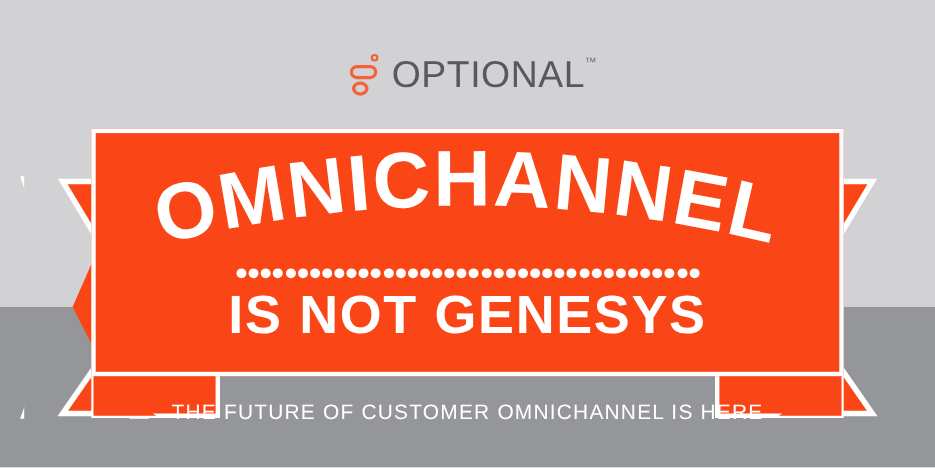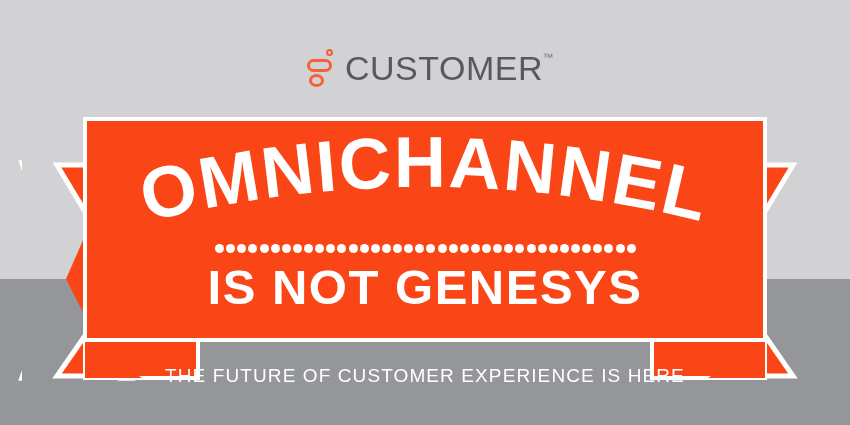--- a/index.html
+++ b/index.html
@@ -225,21 +225,21 @@
     <polygon points="765,339 765,378 708,378" fill="#fa4616"></polygon>
   </svg>
 
   <div class="logo-lockup">
     <span class="logo-mark">
       <span class="lm-dot"></span>
       <span class="lm-pill"></span>
       <span class="lm-oval"></span>
     </span>
     <span class="logo-word">
-      <span>CUSTOMER</span>
+      <span>OPTIONAL</span>
       <sup class="logo-tm">™</sup>
     </span>
   </div>
 
   <div class="banner-panel"></div>
 
   <div class="headline-wrap">
     <svg class="headline-svg" viewBox="0 0 684 130">
       <defs>
         <path id="archPath" d="M 26,112 Q 342,22 658,112" fill="none"></path>
@@ -286,15 +286,15 @@
       <span class="dot" style="background: rgb(255, 255, 255);"></span>
       <span class="dot" style="background: rgb(255, 255, 255);"></span>
       <span class="dot" style="background: rgb(255, 255, 255);"></span>
       <span class="dot" style="background: rgb(255, 255, 255);"></span>
       <span class="dot" style="background: rgb(255, 255, 255);"></span>
       <span class="dot" style="background: rgb(255, 255, 255);"></span>
     </div>
 
   <div class="subheadline">IS NOT GENESYS</div>
 
-  <div class="tagline">THE FUTURE OF CUSTOMER EXPERIENCE IS HERE</div>
+  <div class="tagline">THE FUTURE OF CUSTOMER OMNICHANNEL IS HERE</div>
 
 </div>
 
 </body></html>

